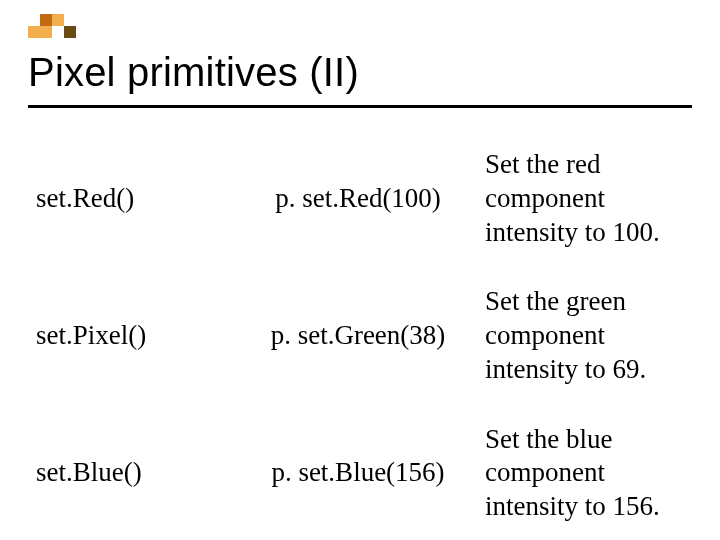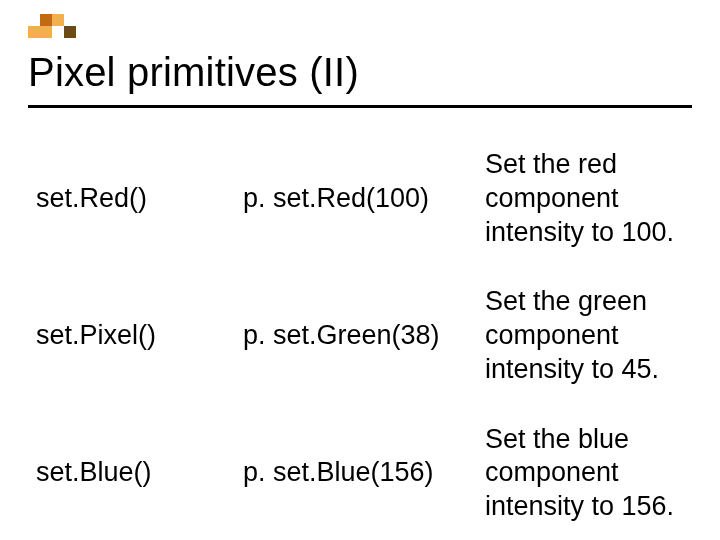--- a/index.html
+++ b/index.html
@@ -52,23 +52,24 @@
   }
   table.methods {
     border-collapse: collapse;
     width: 100%;
   }
   table.methods td {
     vertical-align: middle;
     font-size: 27px;
     line-height: 1.25;
     padding: 18px 6px;
+    font-family: Liberation Serif, serif;
   }
   table.methods td.c1 { width: 195px; }
-  table.methods td.c2 { width: 230px; }
+  table.methods td.c2 { width: 230px; text-align: center; }
   table.methods td.c3 { }
 </style>
 </head>
 <body>
 
 <div class="slide">
 
   <div class="corner-squares">
     <div class="sq" style="top:0px;left:12px;background:#c26a12;"></div>
     <div class="sq" style="top:0px;left:24px;background:#f3ae4e;"></div>
@@ -85,21 +86,21 @@
     <table class="methods">
       <tbody>
           <tr>
         <td class="c1">set.Red()</td>
         <td class="c2">p. set.Red(100)</td>
         <td class="c3">Set the red component intensity to 100.</td>
       </tr>
       <tr>
         <td class="c1">set.Pixel()</td>
         <td class="c2">p. set.Green(38)</td>
-        <td class="c3">Set the green component intensity to 45.</td>
+        <td class="c3">Set the green component intensity to 69.</td>
       </tr>
       <tr>
         <td class="c1">set.Blue()</td>
         <td class="c2">p. set.Blue(156)</td>
         <td class="c3">Set the blue component intensity to 156.</td>
       </tr>
     </tbody>
       </table>
   </div>
 

